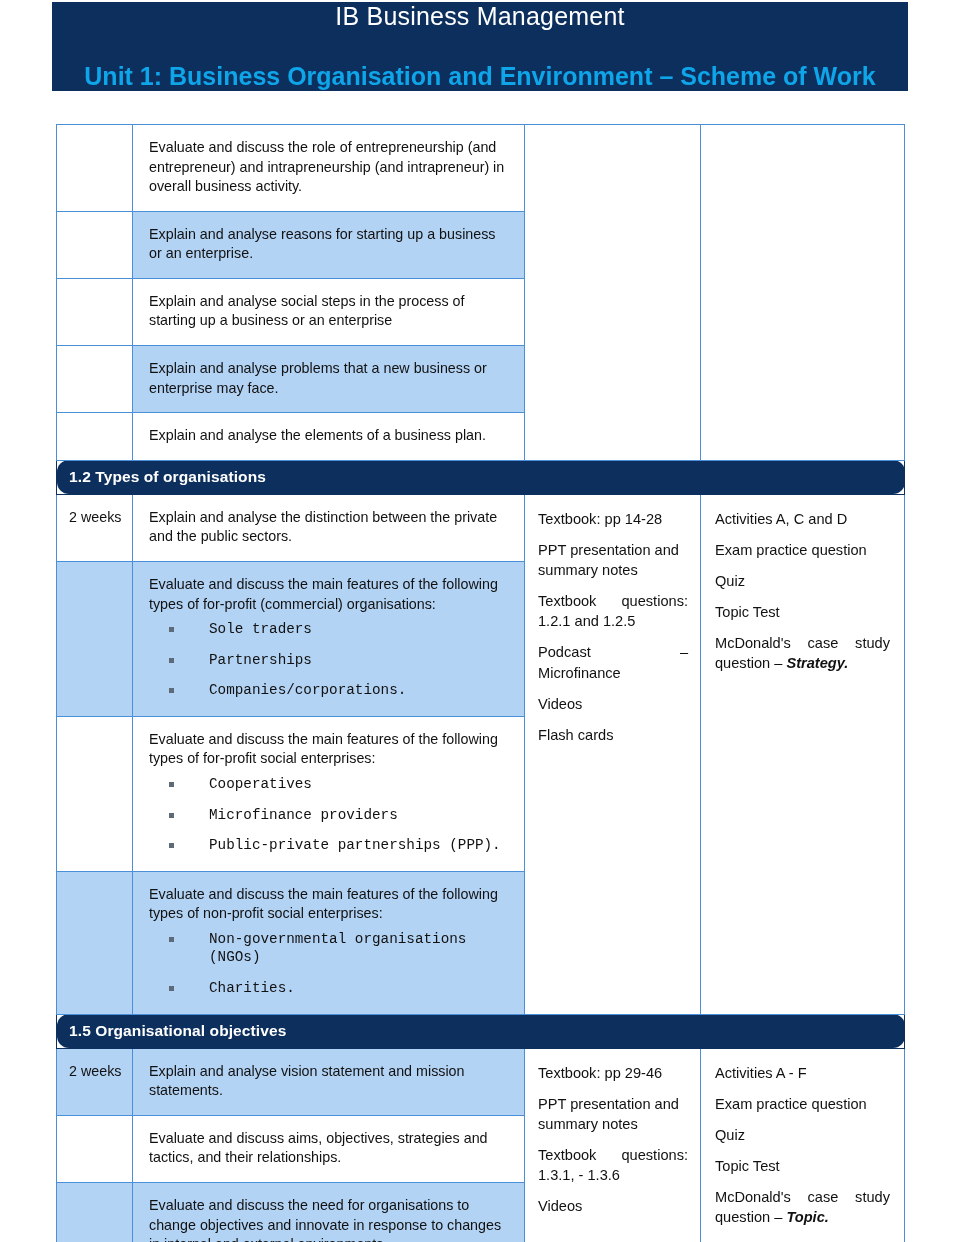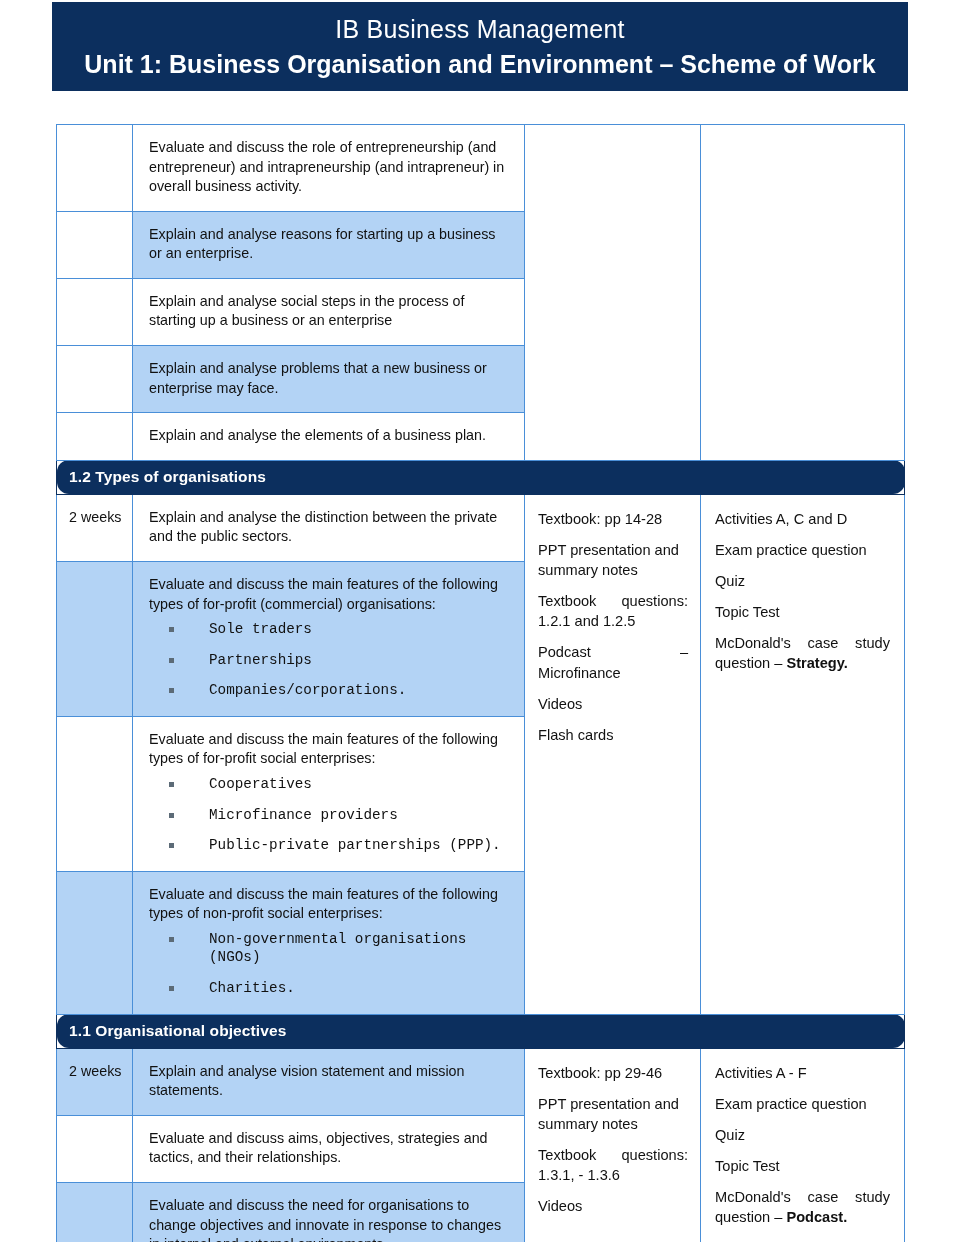--- a/index.html
+++ b/index.html
@@ -24,33 +24,33 @@
   .banner {
     position: absolute;
     left: 52px;
     top: 2px;
     width: 856px;
     height: 89px;
     background: #0C2F5E;
     display: flex;
     flex-direction: column;
     align-items: center;
-    justify-content: center;
+    justify-content: space-between;
     box-sizing: border-box;
   }
   .banner-line1 {
     color: #ffffff;
     font-size: 25px;
     font-weight: 400;
     line-height: 1.15;
     letter-spacing: .2px;
     text-align: center;
   }
   .banner-line2 {
-    color: #ffffff;
+    color: #0ea5e9;
     font-size: 25px;
     font-weight: bold;
     line-height: 1.15;
     text-align: center;
     margin-top: 6px;
   }
 
   
   .sow-table {
     position: absolute;
@@ -134,21 +134,21 @@
   ul.sq li::before {
     content: "";
     position: absolute;
     left: 20px;
     top: 7px;
     width: 5px;
     height: 5px;
     background: #5C6B77;
   }
   .para { margin: 0; }
-  b { font-weight: bold; }
+  b { font-weight: bold; font-style: italic; }
 </style>
 </head>
 <body>
 
 <div class="page">
 
   <div class="banner">
     <div class="banner-line1">IB Business Management</div>
     <div class="banner-line2">Unit 1: Business Organisation and Environment – Scheme of Work</div>
   </div>
@@ -288,21 +288,21 @@
             <ul class="sq">
               <li>Non-governmental organisations (NGOs)</li>
               <li>Charities.</li>
             </ul>
           </div>
         </td>
       </tr>
 
       <tr class="section-row">
         <td colspan="4">
-          <div class="section-band">1.1 Organisational objectives</div>
+          <div class="section-band">1.5 Organisational objectives</div>
         </td>
       </tr>
 
       <tr>
         <td class="fill-blue">
           <div class="cell week">2 weeks</div>
         </td>
         <td class="fill-blue">
           <div class="cell">Explain and analyse vision statement and mission statements.</div>
         </td>
@@ -313,21 +313,21 @@
             <p class="just">Textbook questions: 1.3.1, - 1.3.6</p>
             <p>Videos</p>
           </div>
         </td>
         <td class="fill-white" rowspan="3">
           <div class="cell activity">
             <p>Activities A - F</p>
             <p>Exam practice question</p>
             <p>Quiz</p>
             <p>Topic Test</p>
-            <p class="just"><span>McDonald's case study question – </span><b>Podcast.</b></p>
+            <p class="just"><span>McDonald's case study question – </span><b>Topic.</b></p>
           </div>
         </td>
       </tr>
 
       <tr>
         <td class="fill-white">
             <div class="cell week"></div>
           </td>
         <td class="fill-white">
           <div class="cell">Evaluate and discuss aims, objectives, strategies and tactics, and their relationships.</div>

